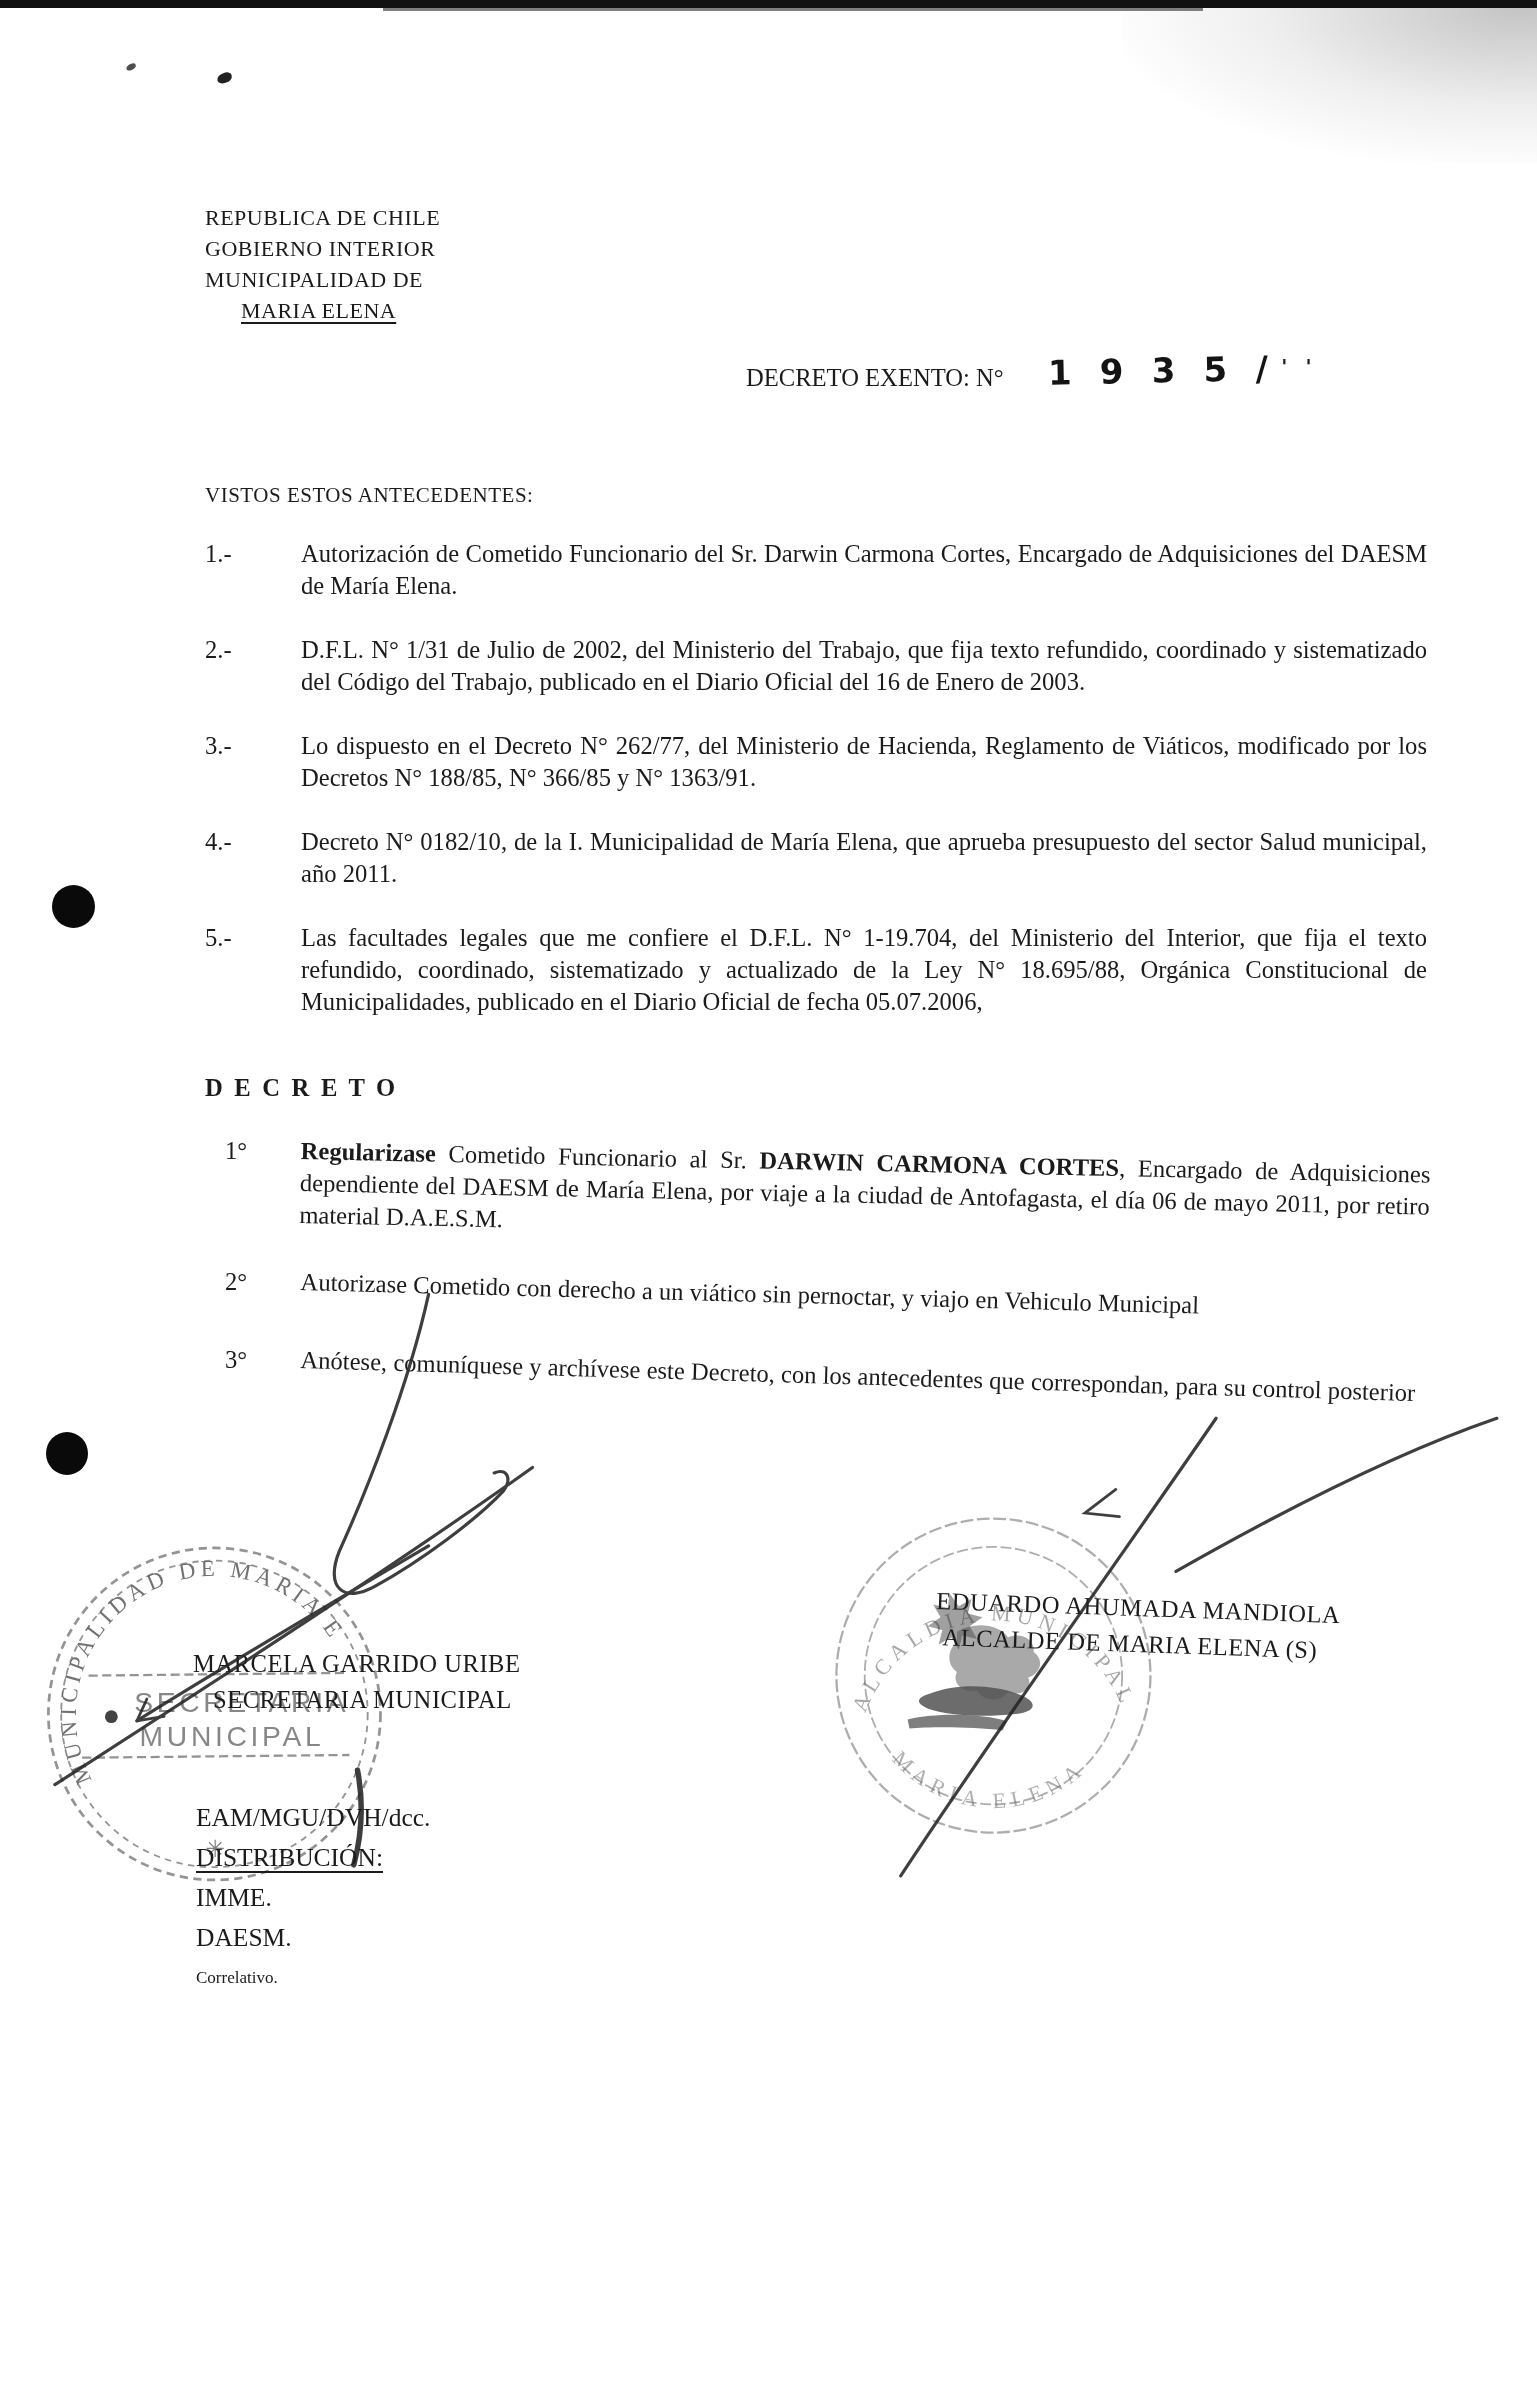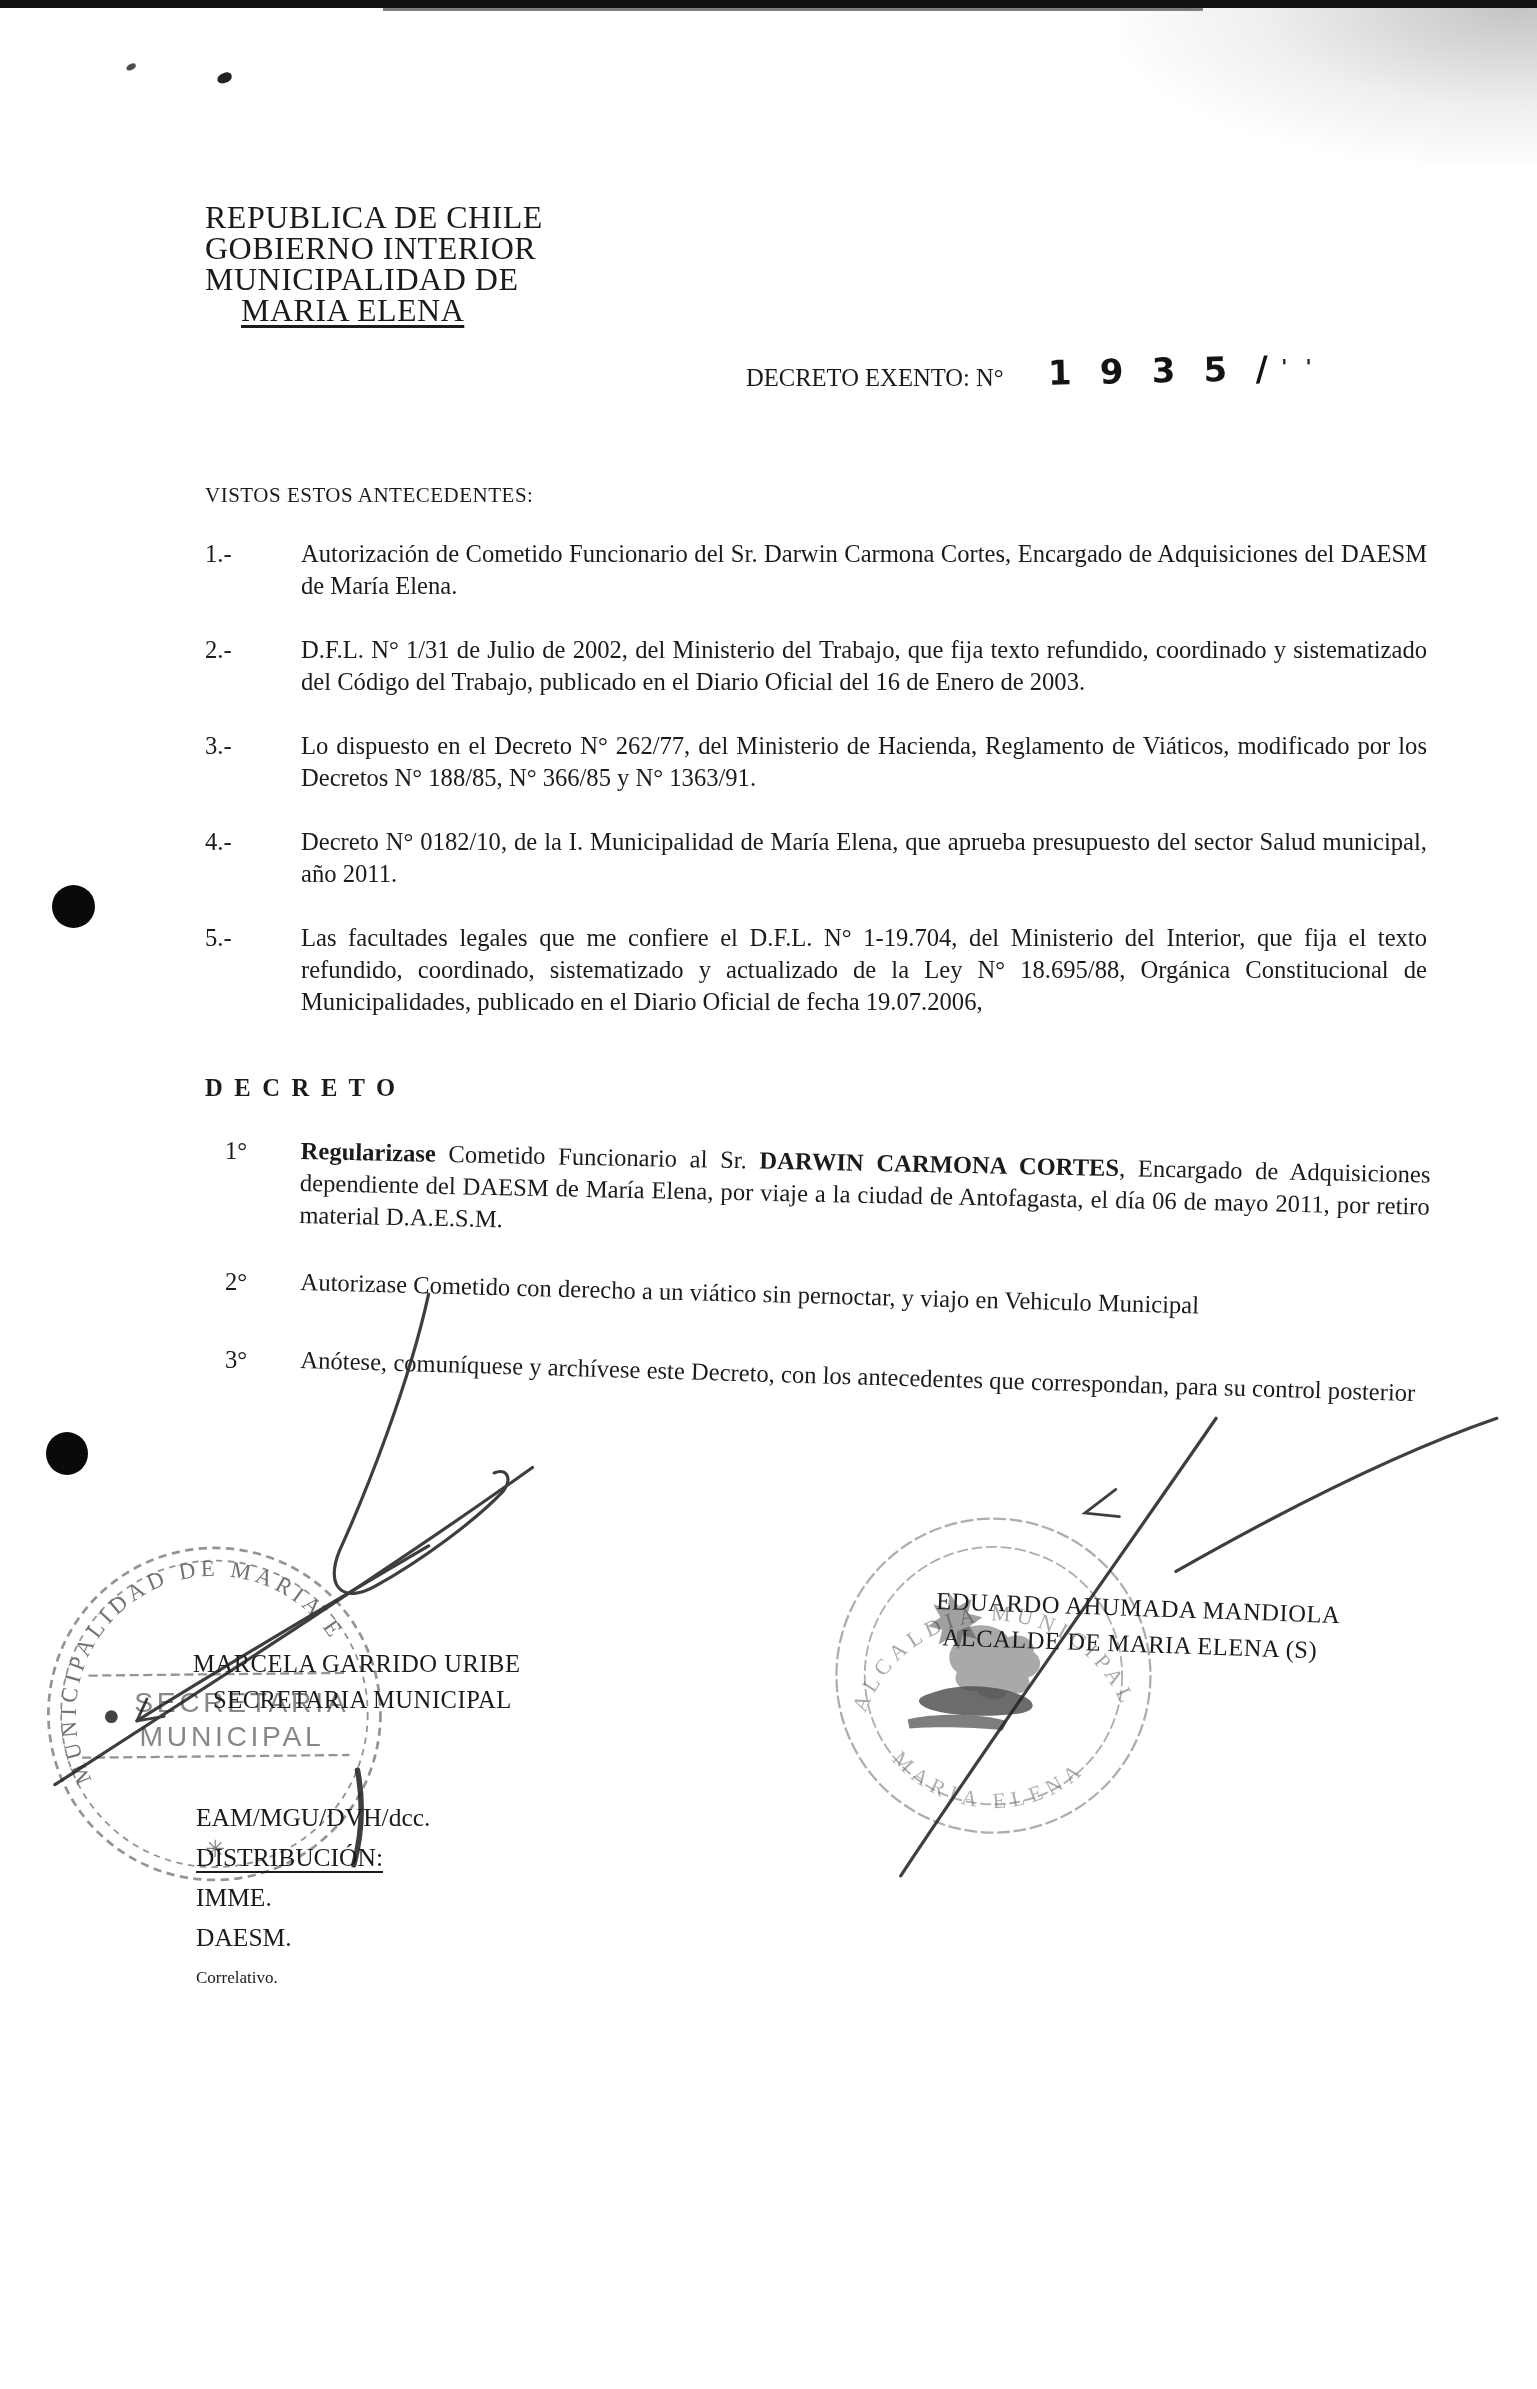--- a/index.html
+++ b/index.html
@@ -19,21 +19,21 @@
     background:radial-gradient(ellipse at 95% 0%, rgba(60,60,60,.30), rgba(120,120,120,.12) 45%, rgba(255,255,255,0) 75%);
   }
   .punch-dot{position:absolute;background:#0a0a0a;border-radius:50%;}
   .dot1{left:52px;top:885px;width:43px;height:43px;}
   .dot2{left:46px;top:1432px;width:42px;height:43px;}
   .speck{position:absolute;background:#222;border-radius:60% 40% 55% 45%;}
   .s1{left:126px;top:64px;width:10px;height:5.5px;transform:rotate(-20deg);opacity:.8;}
   .s2{left:217px;top:73px;width:14.6px;height:10px;transform:rotate(-15deg);}
 
   
-  .letterhead{position:absolute;left:205px;top:202px;font-size:32px;line-height:31px;letter-spacing:0.5px;}
+  .letterhead{position:absolute;left:205px;top:202px;font-size:22px;line-height:31px;letter-spacing:0.5px;}
   .letterhead .lh-line{white-space:nowrap;}
   .letterhead .lh-underline{margin-left:36px;text-decoration:underline;text-underline-offset:3.6px;}
 
   
   .decree-no-line{position:absolute;left:746px;top:354px;font-size:24.6px;white-space:nowrap;}
   .decree-place-line{position:absolute;left:746px;top:418px;font-size:24.6px;white-space:nowrap;}
   .stamp-number{
     display:inline-block;margin-left:44px;
     font-family:"DejaVu Sans",sans-serif;font-weight:700;font-size:34px;
     letter-spacing:8.2px;color:#141414;transform:rotate(-1.2deg) translateY(-3.6px);
@@ -120,21 +120,21 @@
     <div class="v-item">
       <span class="v-num">3.-</span>
       <span class="v-text">Lo dispuesto en el Decreto N° 262/77, del Ministerio de Hacienda, Reglamento de Viáticos, modificado por los Decretos  N° 188/85,  N° 366/85 y N° 1363/91.</span>
     </div>
     <div class="v-item">
       <span class="v-num">4.-</span>
       <span class="v-text">Decreto N° 0182/10, de la I. Municipalidad de María Elena, que aprueba presupuesto del sector  Salud municipal, año 2011.</span>
     </div>
     <div class="v-item">
       <span class="v-num">5.-</span>
-      <span class="v-text">Las facultades legales que me confiere el D.F.L. N° 1-19.704, del Ministerio del Interior, que fija el texto refundido, coordinado, sistematizado y actualizado de la Ley N° 18.695/88, Orgánica Constitucional de Municipalidades, publicado en el Diario Oficial de fecha 19.07.2006,</span>
+      <span class="v-text">Las facultades legales que me confiere el D.F.L. N° 1-19.704, del Ministerio del Interior, que fija el texto refundido, coordinado, sistematizado y actualizado de la Ley N° 18.695/88, Orgánica Constitucional de Municipalidades, publicado en el Diario Oficial de fecha 05.07.2006,</span>
     </div>
   </div>
 
   <div class="decreto-title">D E C R E T O</div>
   <div class="decreto-list">
     <div class="d-item">
       <span class="d-num">1°</span>
       <span class="d-text rot1"><b>Regularizase</b><span> Cometido Funcionario al Sr. </span><b>DARWIN CARMONA CORTES</b><span>, Encargado de Adquisiciones dependiente del DAESM de María Elena, por viaje a la ciudad de Antofagasta, el día 06 de mayo 2011, por retiro material D.A.E.S.M.</span></span>
     </div>
     <div class="d-item gap2">

